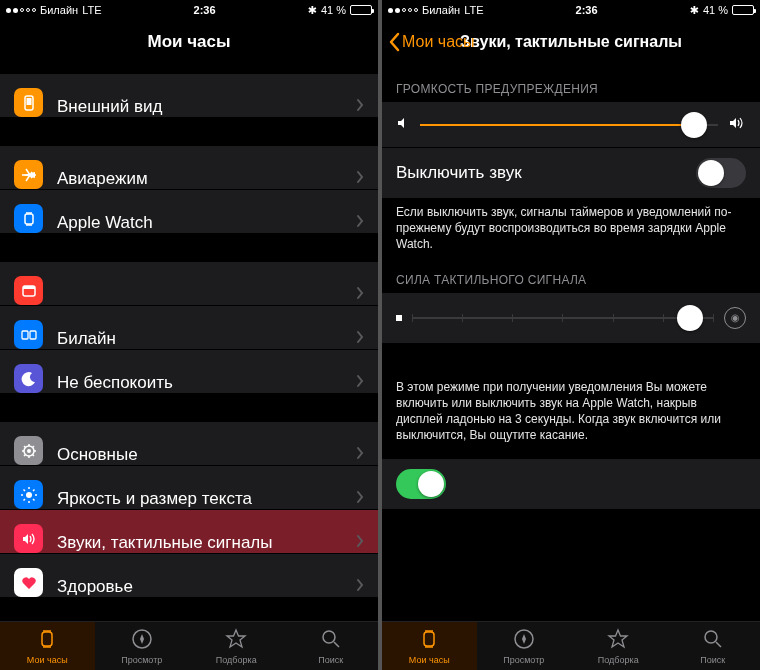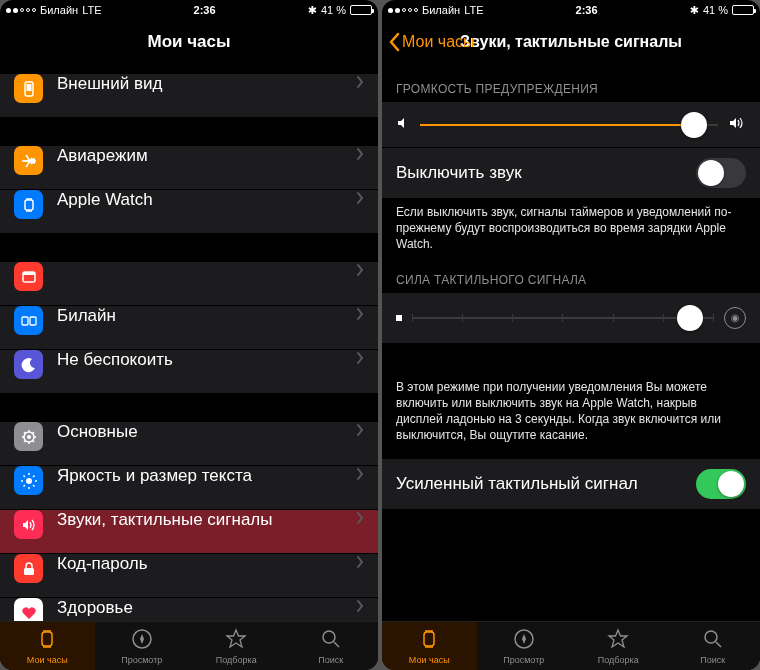--- a/index.html
+++ b/index.html
@@ -13,21 +13,20 @@
     overflow: hidden;
   }
   .phone {
     width: 438px;
     height: 670px;
     background: #000;
     display: flex;
     flex-direction: column;
     position: relative;
     overflow: hidden;
-    border-radius: 13px;
   }
   .status-bar {
     height: 20px;
     display: flex;
     align-items: center;
     justify-content: space-between;
     padding: 0 6px;
     color: #fff;
     font-size: 11px;
   }
@@ -69,21 +68,21 @@
     flex: 1;
     overflow: hidden;
     background: #000;
   }
   .group { margin-top: 28px; }
   .group.first { margin-top: 10px; }
   .row {
     background: #1c1c1e;
     height: 44px;
     display: flex;
-    align-items: flex-start;
+    align-items: flex-end;
     padding: 0 14px 0 14px;
     color: #fff;
     font-size: 17px;
     position: relative;
     border-bottom: 1px solid #000;
   }
   .row.selected { background: #7a1f2a; }
   .row .icon {
     width: 29px; height: 29px; border-radius: 7px;
     margin-right: 14px;
@@ -319,32 +318,20 @@
             </svg></span>
         </div>
         <div class="row selected">
           <span class="icon" style="background: rgb(255, 45, 85);">
             <svg width="18" height="18" viewBox="0 0 18 18">
               <path d="M3 7 L5 7 L8 4 L8 14 L5 11 L3 11 Z" fill="#fff"></path>
               <path d="M10 6 Q12 9 10 12 M12 4 Q16 9 12 14" stroke="#fff" stroke-width="1.3" fill="none"></path>
             </svg>
           </span>
           <span>Звуки, тактильные сигналы</span>
-          <span class="chev"><svg width="8" height="14" viewBox="0 0 8 14">
-              <path d="M2 2 L6 7 L2 12" stroke="#5a5a5e" stroke-width="2" fill="none" stroke-linecap="round"></path>
-            </svg></span>
-        </div>
-        <div class="row">
-          <span class="icon" style="background: rgb(255, 59, 48);">
-            <svg width="18" height="18" viewBox="0 0 18 18">
-              <rect x="4" y="8" width="10" height="7" rx="1.5" fill="#fff"></rect>
-              <path d="M6 8 L6 6 A3 3 0 0 1 12 6 L12 8" stroke="#fff" stroke-width="1.5" fill="none"></path>
-            </svg>
-          </span>
-          <span>Код-пароль</span>
           <span class="chev"><svg width="8" height="14" viewBox="0 0 8 14">
               <path d="M2 2 L6 7 L2 12" stroke="#5a5a5e" stroke-width="2" fill="none" stroke-linecap="round"></path>
             </svg></span>
         </div>
         <div class="row">
           <span class="icon" style="background: rgb(255, 255, 255);">
             <svg width="18" height="18" viewBox="0 0 18 18">
               <path d="M9 15 L3 9 A3.5 3.5 0 0 1 9 5 A3.5 3.5 0 0 1 15 9 Z" fill="#ff2d55"></path>
             </svg>
           </span>
@@ -461,21 +448,20 @@
         <div class="slider-thumb" style="left:92%"></div>
       </div>
       <span class="haptic-icon">◉</span>
     </div>
 
     <div style="height:30px"></div>
     <div class="footer-text">В этом режиме при получении уведомления Вы можете включить или выключить звук на Apple Watch, накрыв дисплей ладонью на 3 секунды. Когда звук включится или выключится, Вы ощутите касание.</div>
 
     <div style="height:14px"></div>
     <div class="toggle-row" style="border-top:none">
-      <span>Усиленный тактильный сигнал</span>
       <div class="toggle on">
           <div class="toggle-knob"></div>
         </div>
     </div>
   </div>
 
   <div class="tab-bar" id="right-tabs">
       <div class="tab active active-bg">
         <span><svg viewBox="0 0 24 24">
             <rect x="7" y="5" width="10" height="14" rx="3" fill="none" stroke="currentColor" stroke-width="1.5"></rect>

